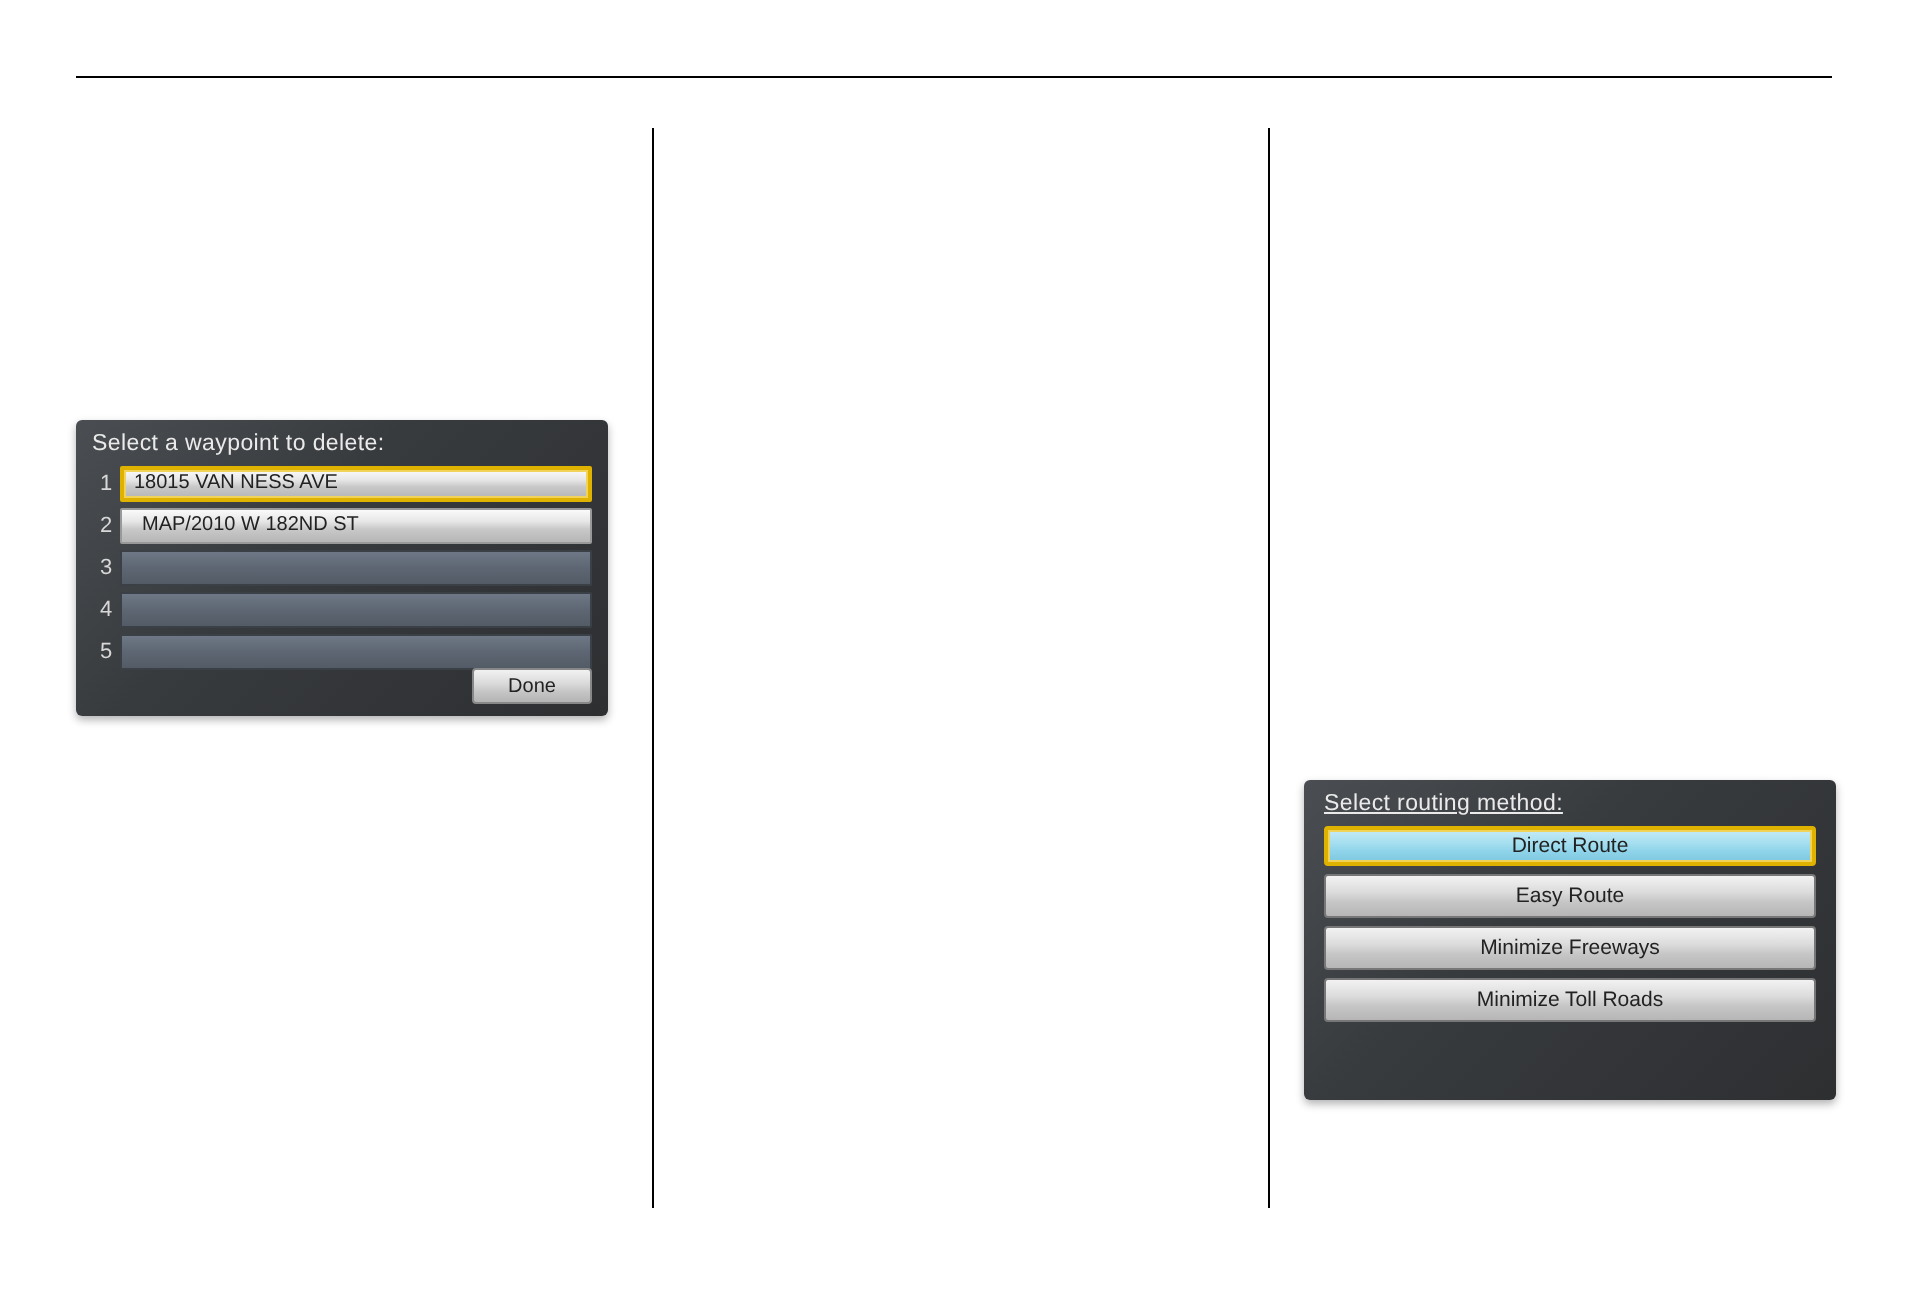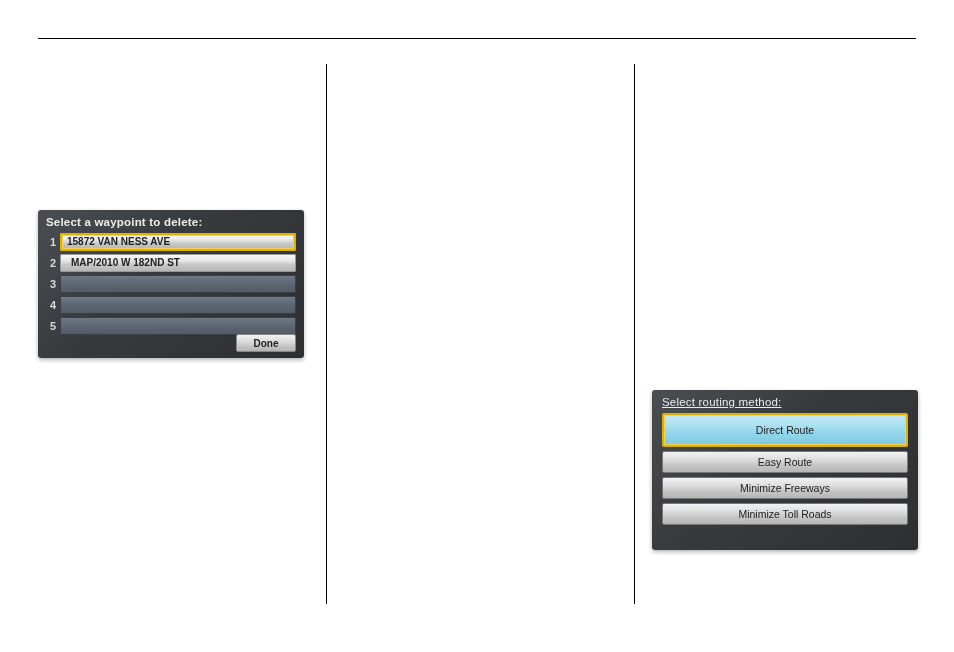--- a/index.html
+++ b/index.html
@@ -44,21 +44,20 @@
       top: 210px;
       left: 38px;
       width: 266px;
       height: 148px;
       background: linear-gradient(135deg, #4a4e52 0%, #383b3e 40%, #2d2f31 100%);
       border-radius: 3px;
       padding: 6px 8px 6px 8px;
       color: #fff;
       font-size: 11px;
       box-shadow: 0 2px 4px rgba(0,0,0,0.3);
-      font-weight: bold;
     }
     .screen1-title {
       font-size: 11.5px;
       margin-bottom: 4px;
       color: #eaeaea;
       letter-spacing: 0.2px;
     }
     .waypoint-row {
       display: flex;
       align-items: center;
@@ -142,36 +141,36 @@
       align-items: center;
       justify-content: center;
       color: #222;
       background: linear-gradient(to bottom, #f2f2f2 0%, #dcdcdc 40%, #c6c6c6 65%, #b6b6b6 100%);
       border: 1px solid #777;
     }
     .route-selected {
       background: linear-gradient(to bottom, #c6eaf5 0%, #a6dff0 40%, #8fd4ea 65%, #7ec8e0 100%);
       border: 2px solid #e0b200;
       box-shadow: inset 0 0 0 1px #f2d35a;
-      height: 34px;
+      height: 20px;
     }
   </style>
 </head>
 <body>
 
 <div class="page-line"></div>
 <div class="divider-v1"></div>
 <div class="divider-v2"></div>
 
 <div class="screen1">
   <div class="screen1-title">Select a waypoint to delete:</div>
 
   <div class="waypoint-row">
     <div class="waypoint-num">1</div>
-    <div class="waypoint-box waypoint-filled waypoint-selected">15872 VAN NESS AVE</div>
+    <div class="waypoint-box waypoint-filled waypoint-selected">18015 VAN NESS AVE</div>
   </div>
   <div class="waypoint-row">
     <div class="waypoint-num">2</div>
     <div class="waypoint-box waypoint-filled">MAP/2010 W 182ND ST</div>
   </div>
   <div class="waypoint-row">
     <div class="waypoint-num">3</div>
     <div class="waypoint-box waypoint-empty"></div>
   </div>
   <div class="waypoint-row">

